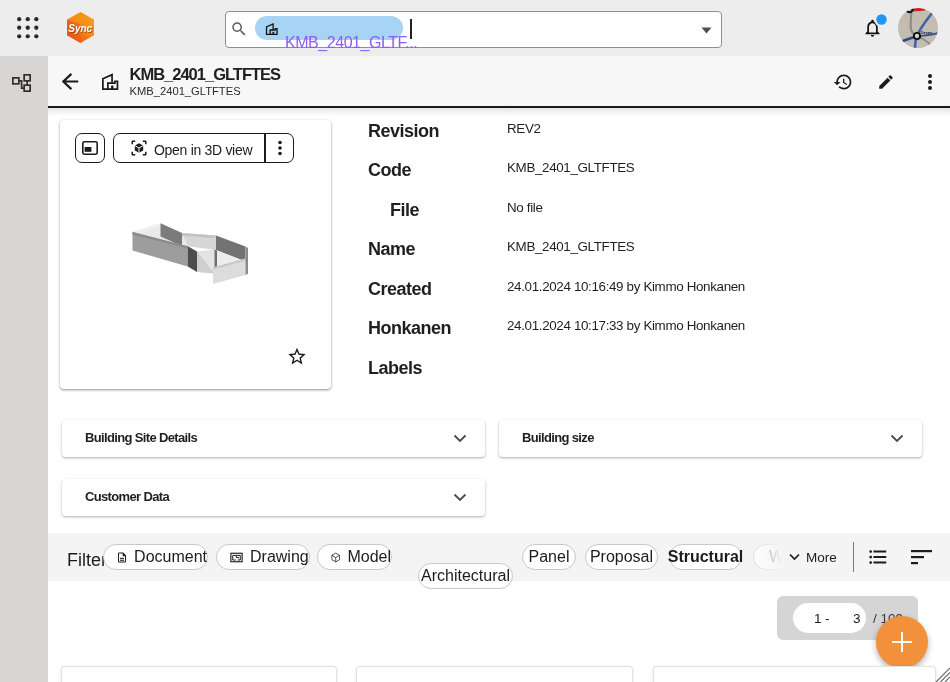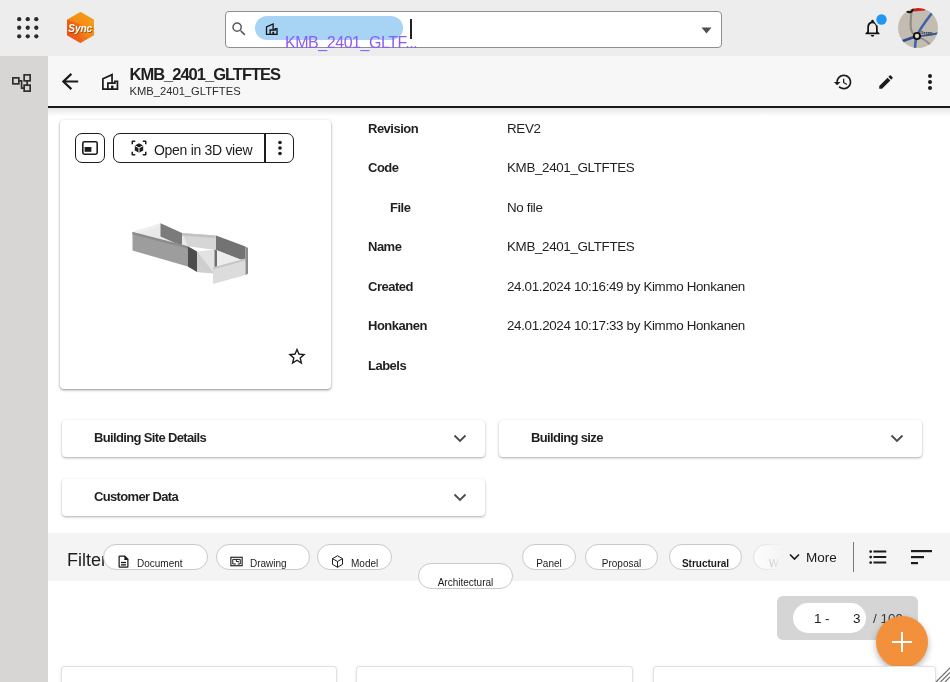--- a/index.html
+++ b/index.html
@@ -1,24 +1,24 @@
 <!DOCTYPE html>
 <html><head>
 <meta charset="utf-8">
 <style>
   * { margin:0; padding:0; box-sizing:border-box; }
   html,body { width:950px; height:682px; overflow:hidden; }
   body { font-family:"Liberation Sans", sans-serif; color:#1d1d1d; background:#fff; position:relative; }
   .abs { position:absolute; }
-  .lbl { font-size:13px; font-weight:bold; color:#1f1f1f; letter-spacing:-0.5px; }
+  .lbl { font-size:18px; font-weight:bold; color:#1f1f1f; letter-spacing:-0.5px; }
   .val { font-size:13.4px; color:#1f1f1f; letter-spacing:-0.35px; }
   .acc { height:37px; background:#fff; border-radius:4px; box-shadow:0 1px 3px rgba(0,0,0,0.22), 0 1px 2px rgba(0,0,0,0.12); }
-  .acct { position:absolute; left:32px; top:10px; font-size:13px; font-weight:bold; color:#1f1f1f; letter-spacing:-0.65px;text-align:right; }
+  .acct { position:absolute; left:23px; top:10px; font-size:13px; font-weight:bold; color:#1f1f1f; letter-spacing:-0.65px;text-align:right; }
   .chev { position:absolute; right:18px; top:14px; }
-  .chip { top:544px; height:26px; background:#fff; border:1px solid #c9c9c9; border-radius:13px; display:flex; align-items:flex-end; font-size:10px; color:#1c1c1c; }
+  .chip { top:544px; height:26px; background:#fff; border:1px solid #c9c9c9; border-radius:13px; display:flex; align-items:center; font-size:16px; color:#1c1c1c; }
 </style>
 </head>
 <body>
 
 <div class="abs" style="left:0;top:0;width:950px;height:56px;background:#ededed;"></div>
 
 <svg class="abs" style="left:17px;top:17px;" width="22" height="22" viewBox="0 0 22 22">
   <g fill="#2b2b2b">
     <circle cx="2.2" cy="2.2" r="2.15"></circle>
       <circle cx="10.75" cy="2.2" r="2.15"></circle>

